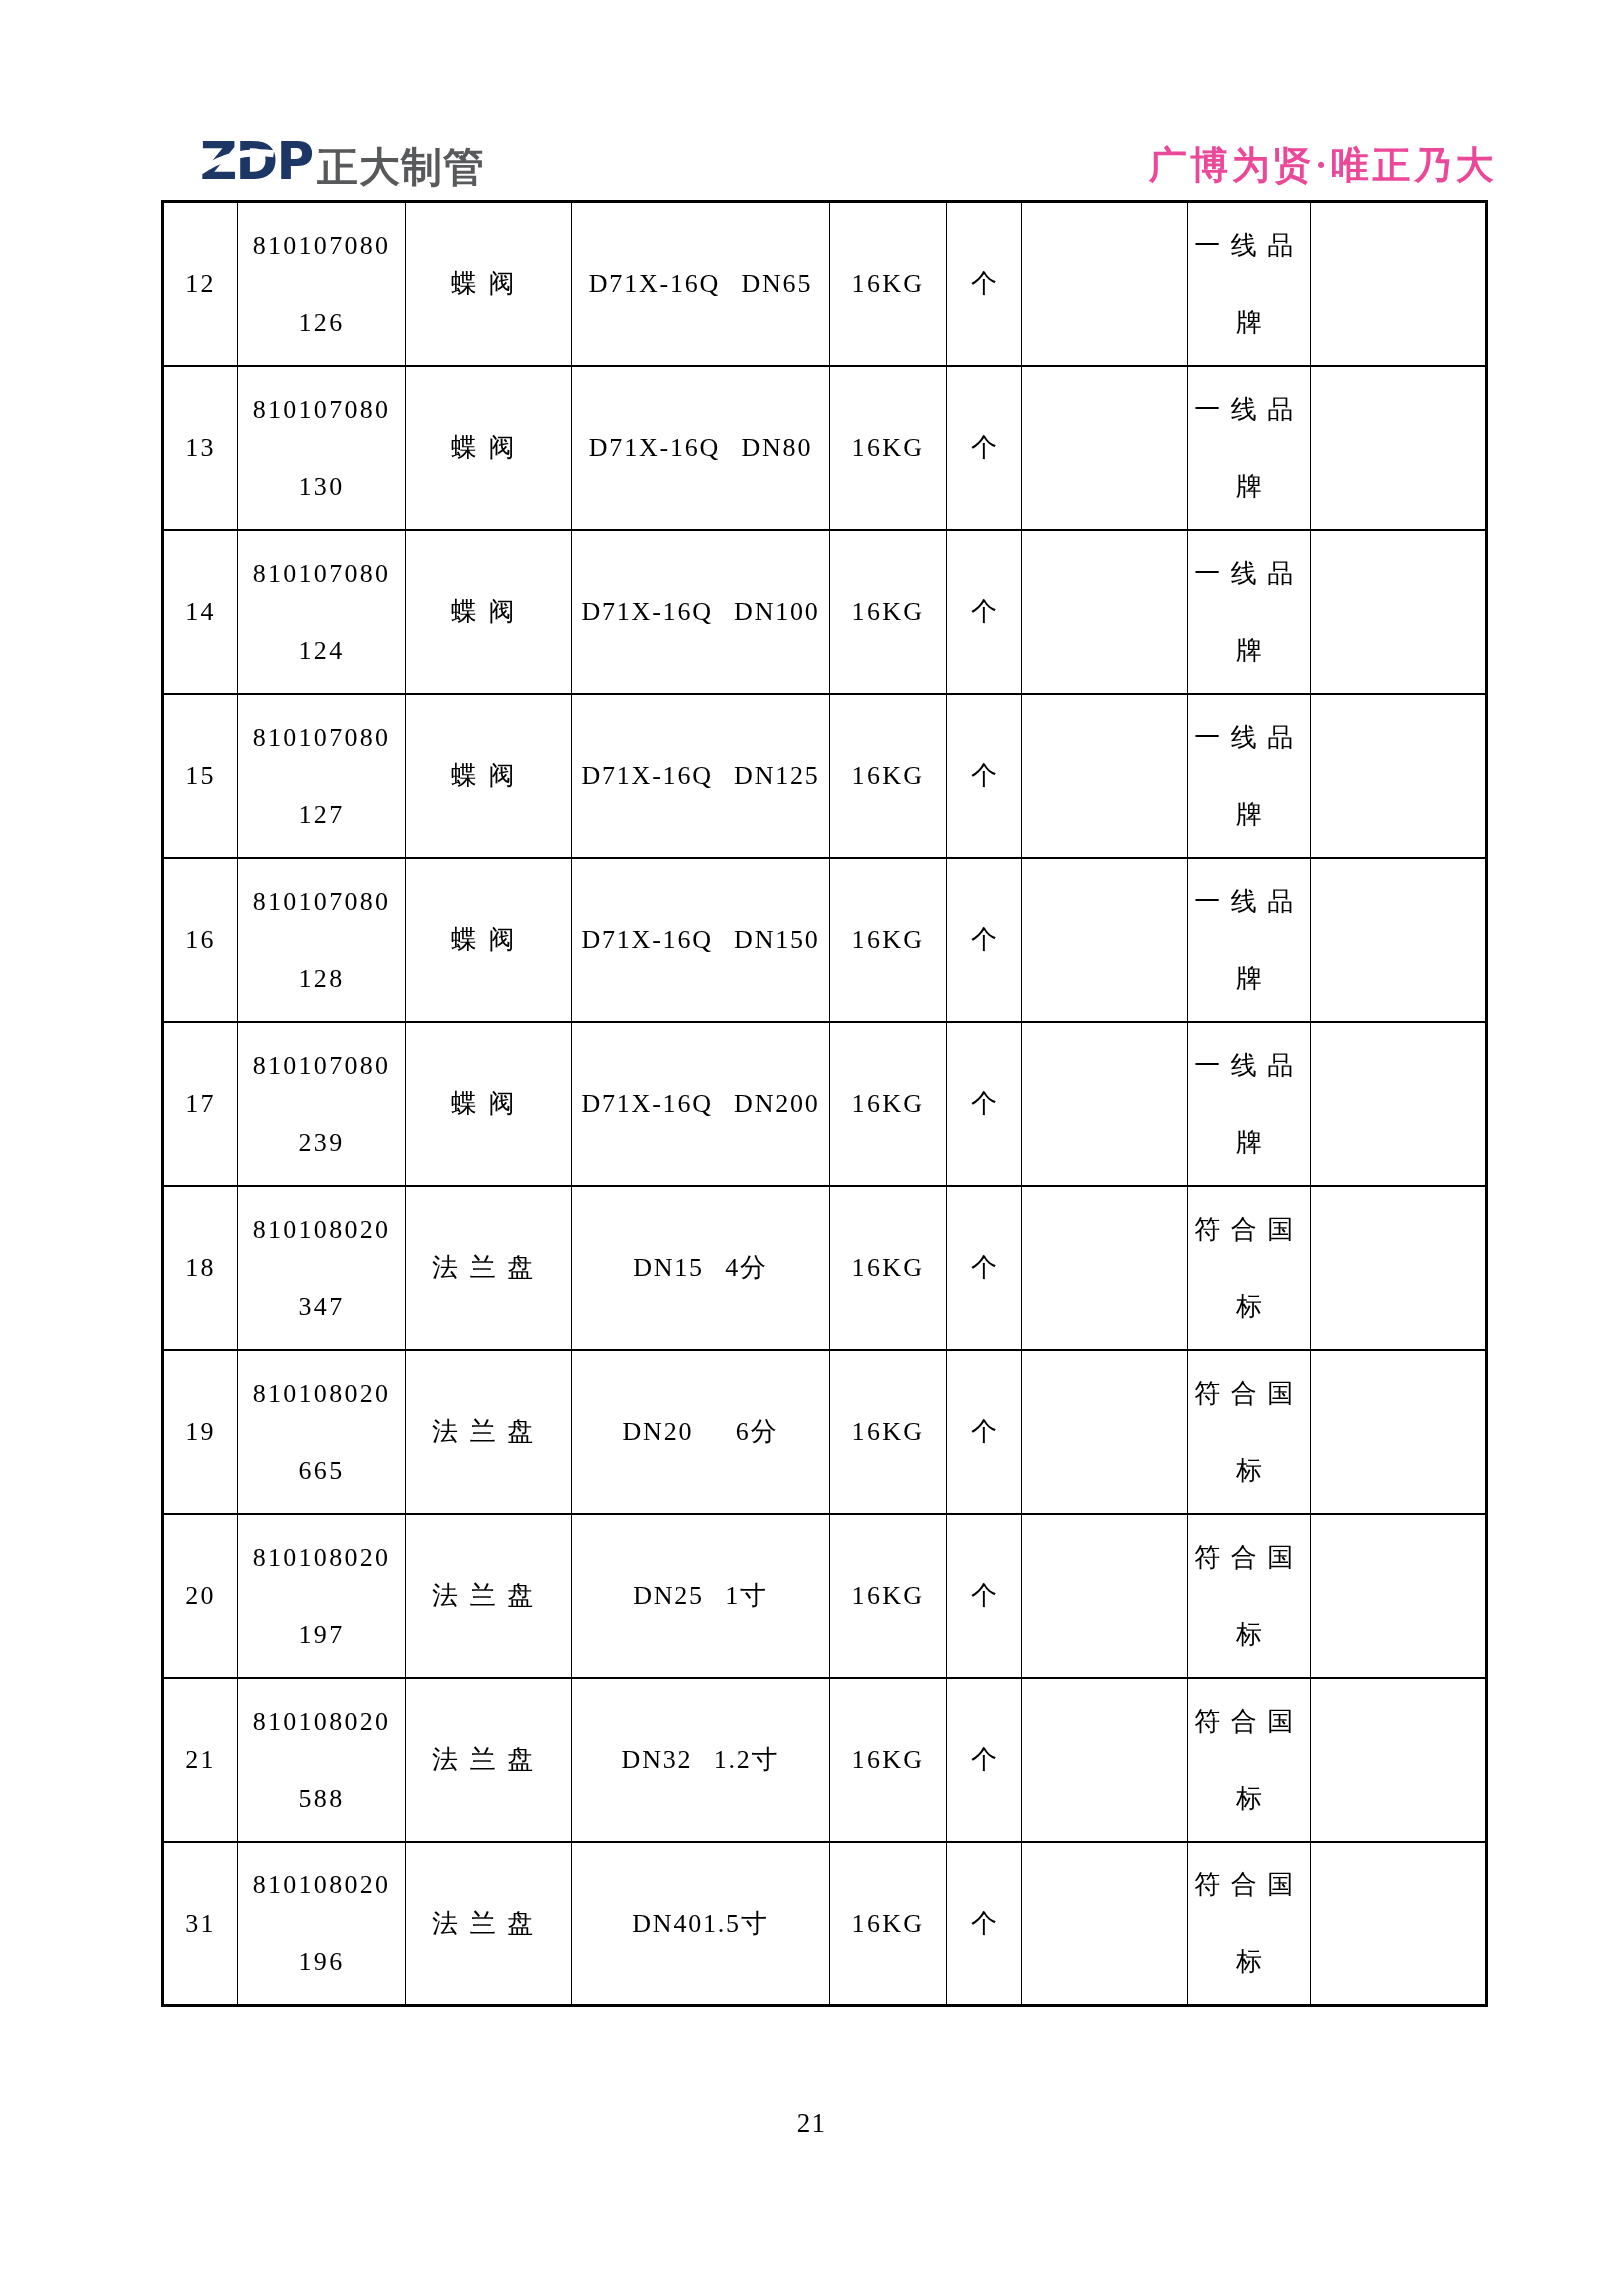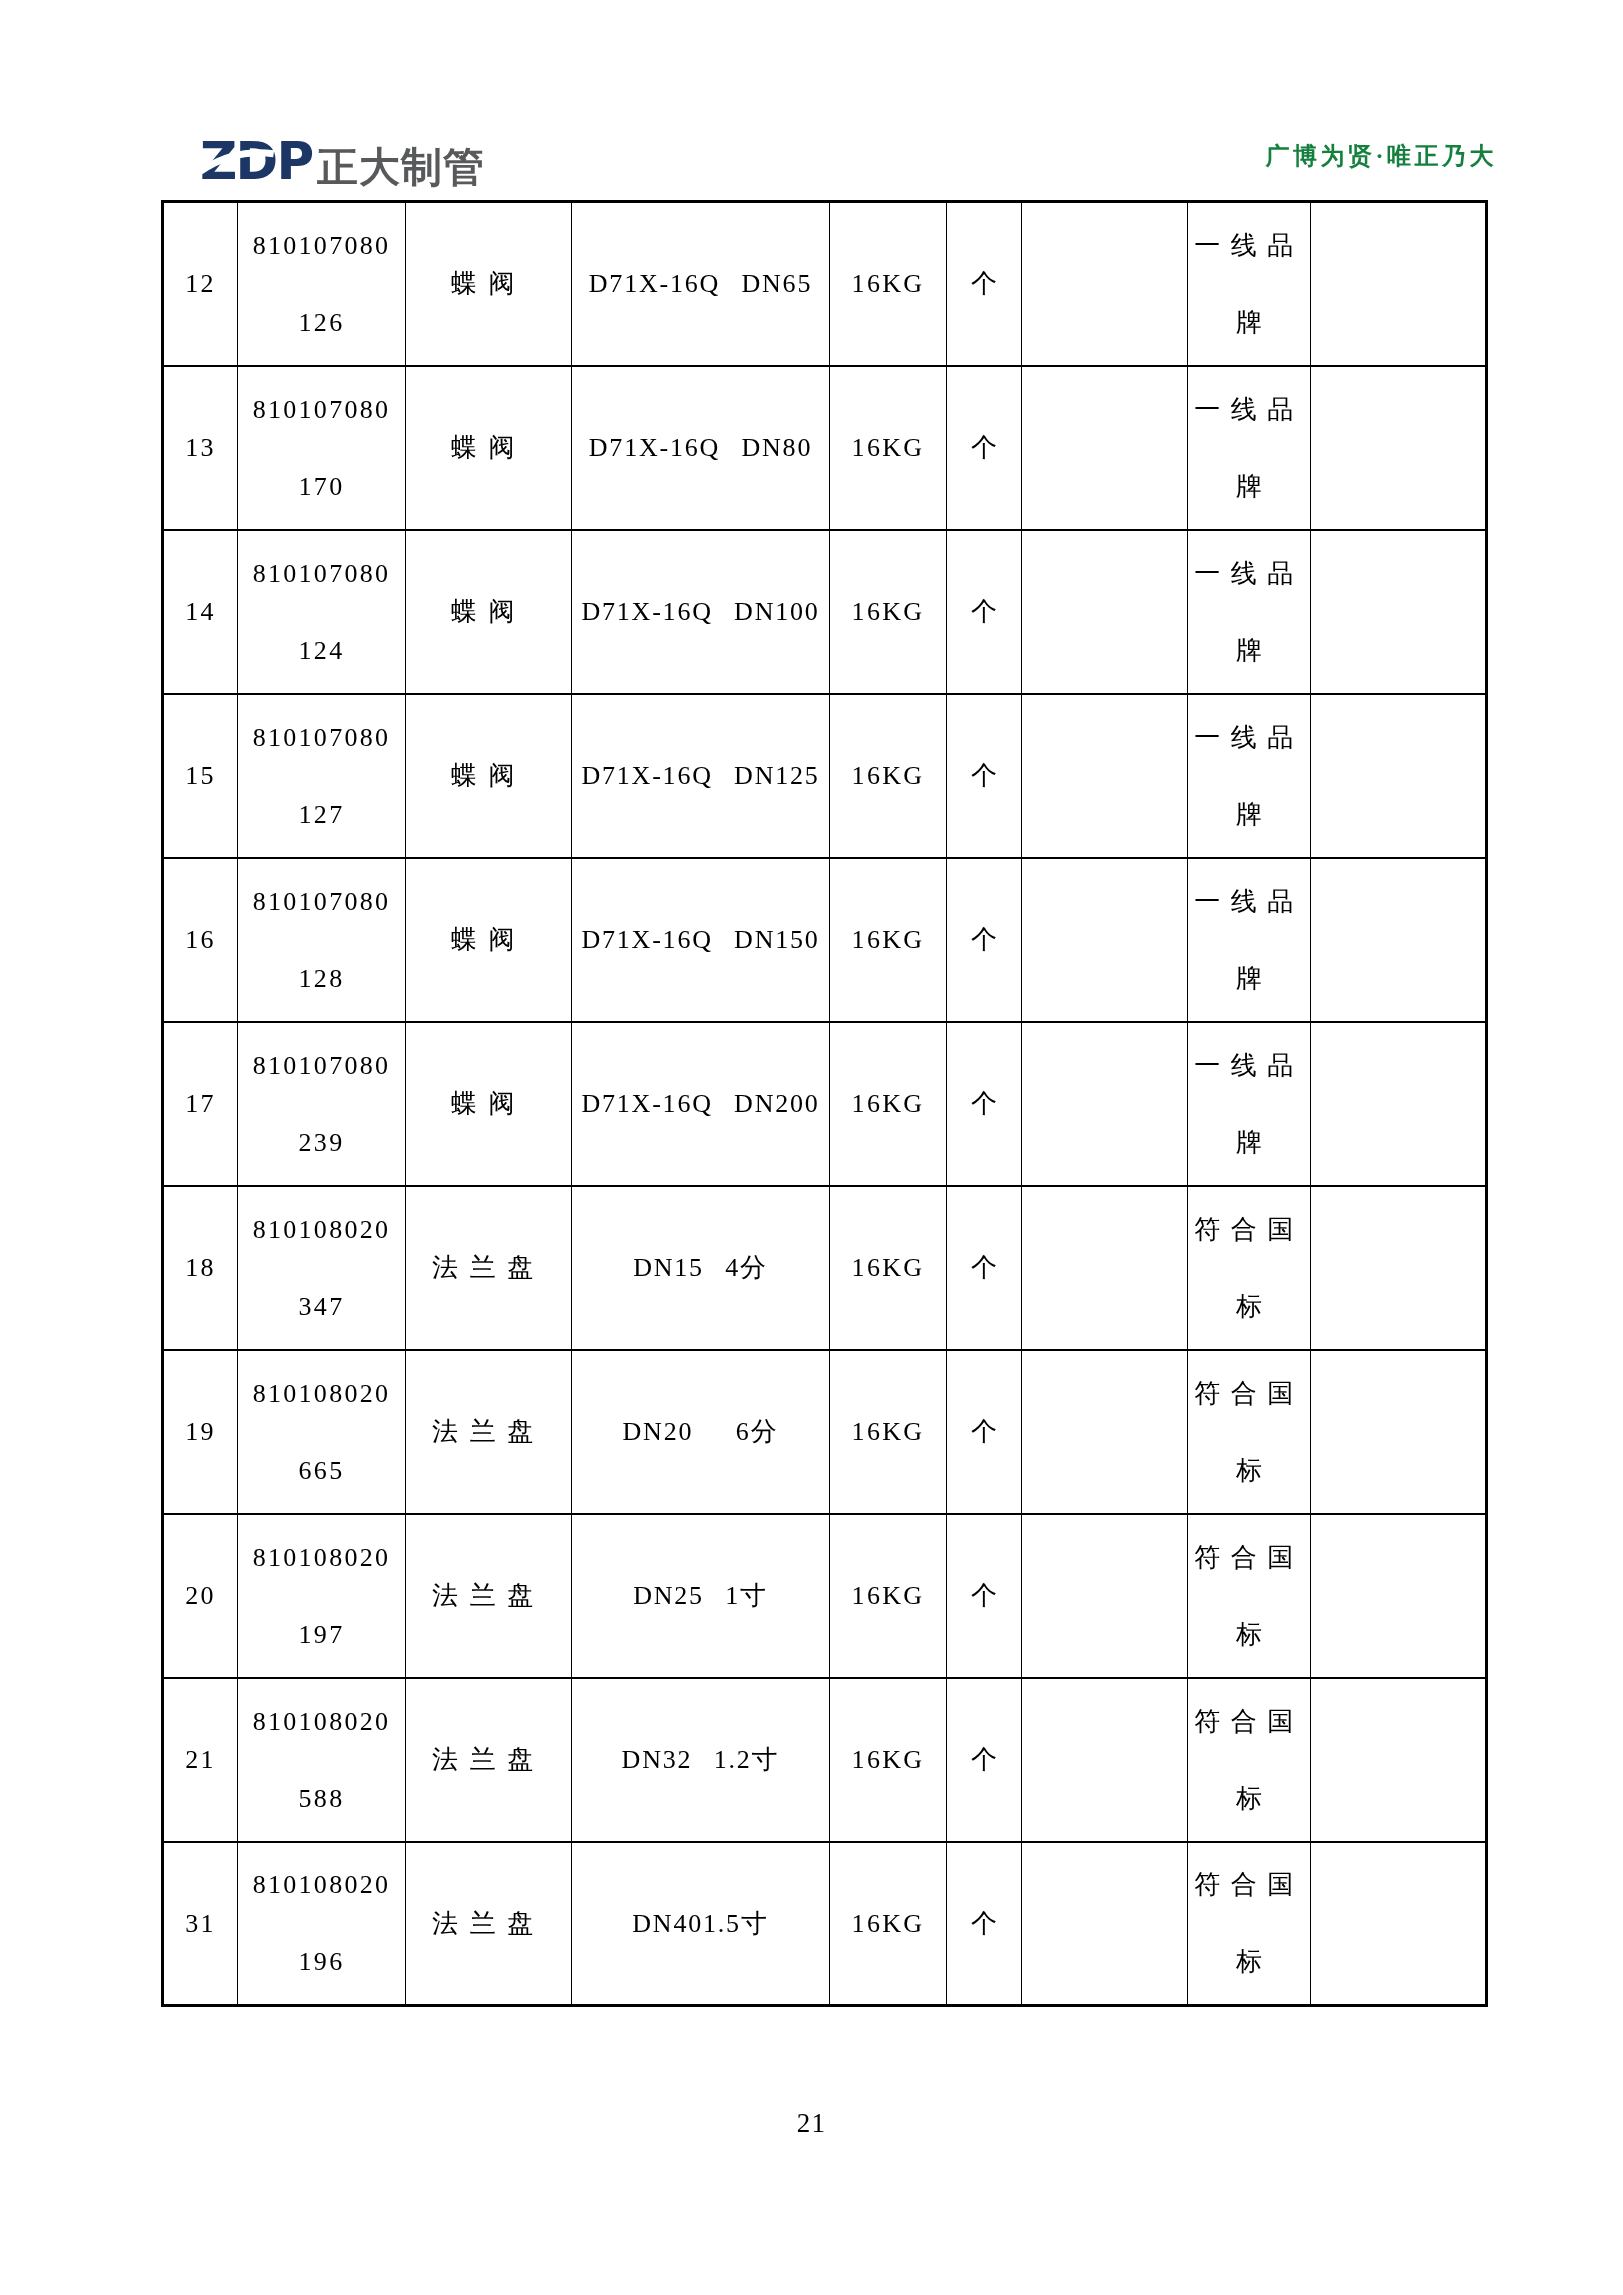--- a/index.html
+++ b/index.html
@@ -11,23 +11,23 @@
     color: #000000;
   }
 
   
   .header { position: absolute; left: 0; top: 0; width: 1623px; height: 200px; }
   .logo-box { position: absolute; left: 200px; top: 136px; width: 491px; height: 54px; }
   .logo-svg { display: block; }
   .slogan {
     position: absolute;
     top: 140px; right: 126px;
-    font-size: 24px; font-weight: bold;
+    font-size: 38px; font-weight: bold;
     letter-spacing: 3.5px;
-    color: #15803d;
+    color: #ec4899;
     white-space: nowrap;
   }
 
   
   table.products {
     position: absolute;
     left: 161px; top: 200px;
     width: 1323px;
     border-collapse: collapse;
     table-layout: fixed;
@@ -122,21 +122,21 @@
           <span class="line"></span>
         </td>
   </tr>
 
   <tr>
     <td>
           <span class="line num">13</span>
         </td>
     <td>
       <span class="line num">810107080</span>
-      <span class="line num">170</span>
+      <span class="line num">130</span>
     </td>
     <td>
           <span class="line name">蝶阀</span>
         </td>
     <td>
           <span class="line spec">D71X-16Q DN80</span>
         </td>
     <td>
           <span class="line num">16KG</span>
         </td>

